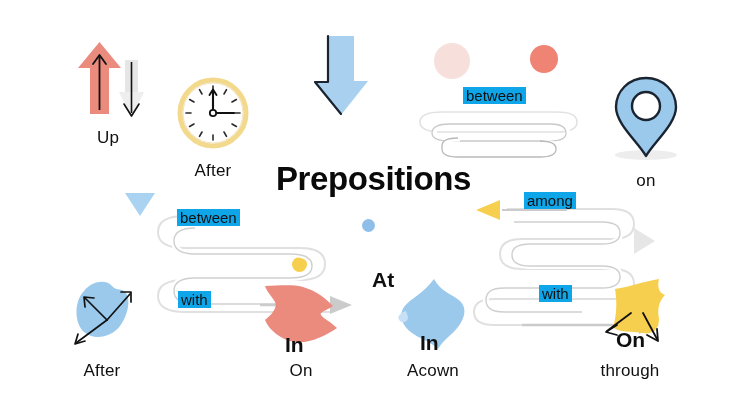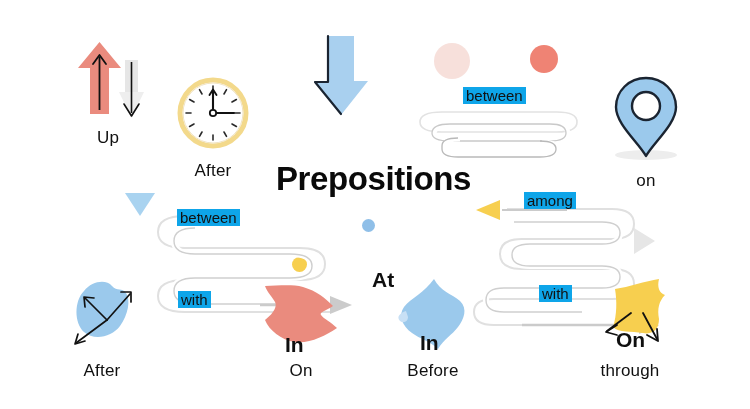--- a/index.html
+++ b/index.html
@@ -242,21 +242,21 @@
 
   <div class="abs" style="left:396px; top:277px;">
     <svg width="74" height="76" viewBox="0 0 74 76">
       <path d="M 38 2 C 44 14 56 17 64 24 C 72 32 68 42 62 50
                C 56 58 48 62 42 72 C 34 64 24 62 16 56
                C 6 49 2 38 8 30 C 15 21 28 16 38 2 Z" fill="#9bc9ec"></path>
       <path d="M 10 34 C 4 36 0 40 4 44 C 8 47 12 44 12 40 Z" fill="#c8e0f5"></path>
     </svg>
   </div>
   <div class="inword" style="left:420px; top:303px;">In</div>
-  <div class="label cap" style="left:387px; top:352px; width:92px;">Before</div>
+  <div class="label cap" style="left:387px; top:352px; width:92px;">Acown</div>
 
   <div class="abs" style="left:603px; top:277px;">
     <svg width="80" height="72" viewBox="0 0 80 72">
       <path d="M 12 12 C 26 10 42 4 56 2 C 54 10 56 16 62 18
                C 56 24 54 32 56 42 C 56 52 50 58 40 56
                C 28 54 16 56 10 50 C 14 38 14 24 12 12 Z" fill="#f7cf4f"></path>
 
       <line x1="28" y1="36" x2="4" y2="54" stroke="#111" stroke-width="1.8" stroke-linecap="round"></line>
       <polyline points="14,48 3,55 14,58" fill="none" stroke="#111" stroke-width="1.8" stroke-linecap="round" stroke-linejoin="round"></polyline>
       <line x1="40" y1="36" x2="54" y2="62" stroke="#111" stroke-width="1.8" stroke-linecap="round"></line>

